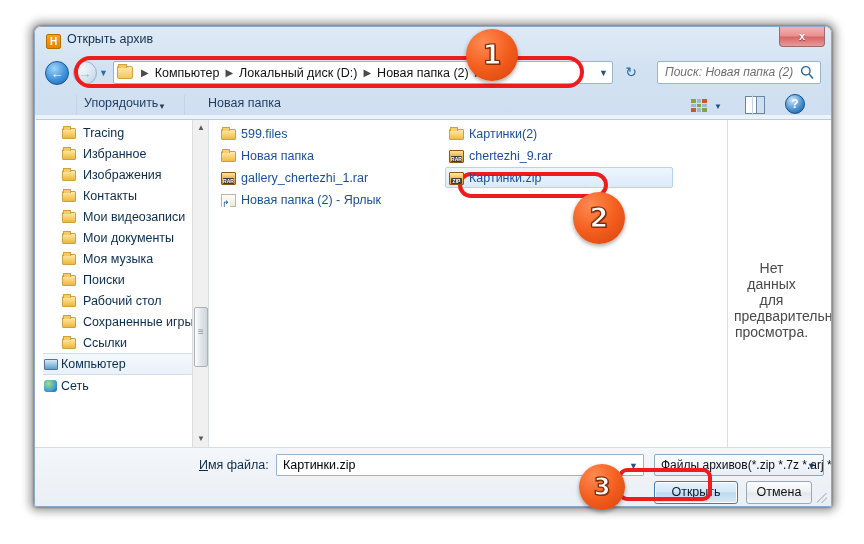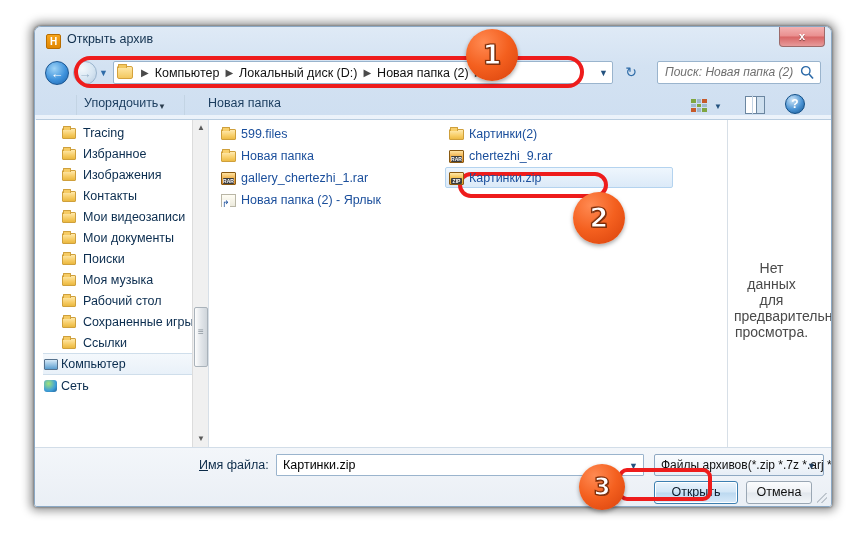--- a/index.html
+++ b/index.html
@@ -429,27 +429,27 @@
             <div class="tree-item">
               <span class="ti-ico">
                 <span class="folder-ico"></span>
               </span>
               <span>Мои документы</span>
             </div>
             <div class="tree-item">
               <span class="ti-ico">
                 <span class="folder-ico"></span>
               </span>
+              <span>Моя музыка</span>
+            </div>
+            <div class="tree-item">
+              <span class="ti-ico">
+                <span class="folder-ico"></span>
+              </span>
               <span>Поиски</span>
-            </div>
-            <div class="tree-item">
-              <span class="ti-ico">
-                <span class="folder-ico"></span>
-              </span>
-              <span>Моя музыка</span>
             </div>
             <div class="tree-item">
               <span class="ti-ico">
                 <span class="folder-ico"></span>
               </span>
               <span>Рабочий стол</span>
             </div>
             <div class="tree-item">
               <span class="ti-ico">
                 <span class="folder-ico"></span>

